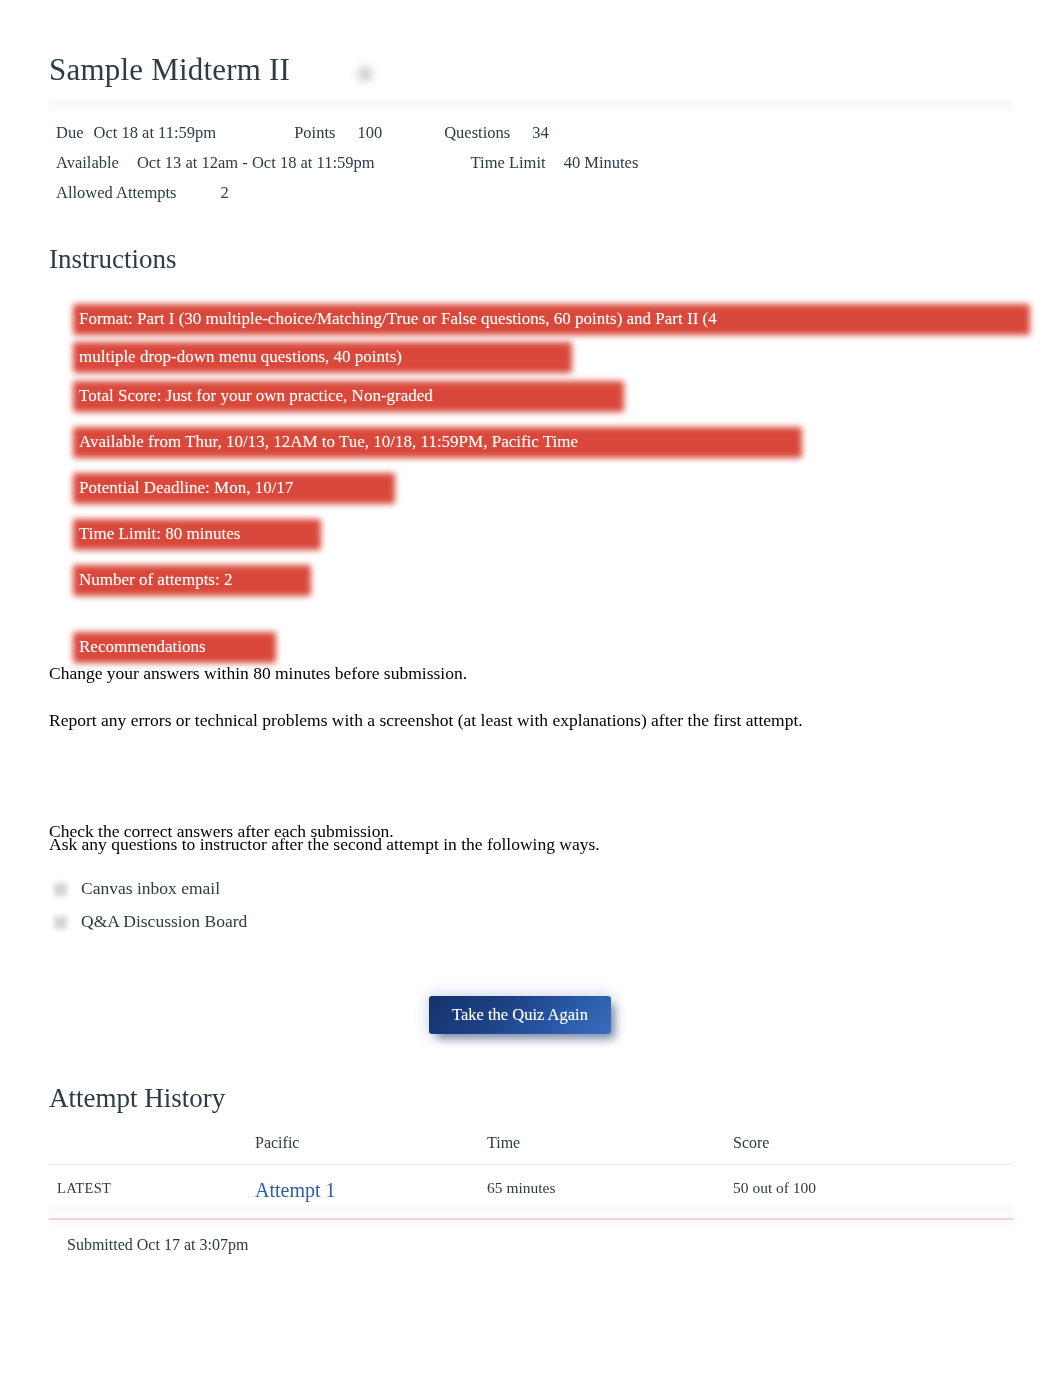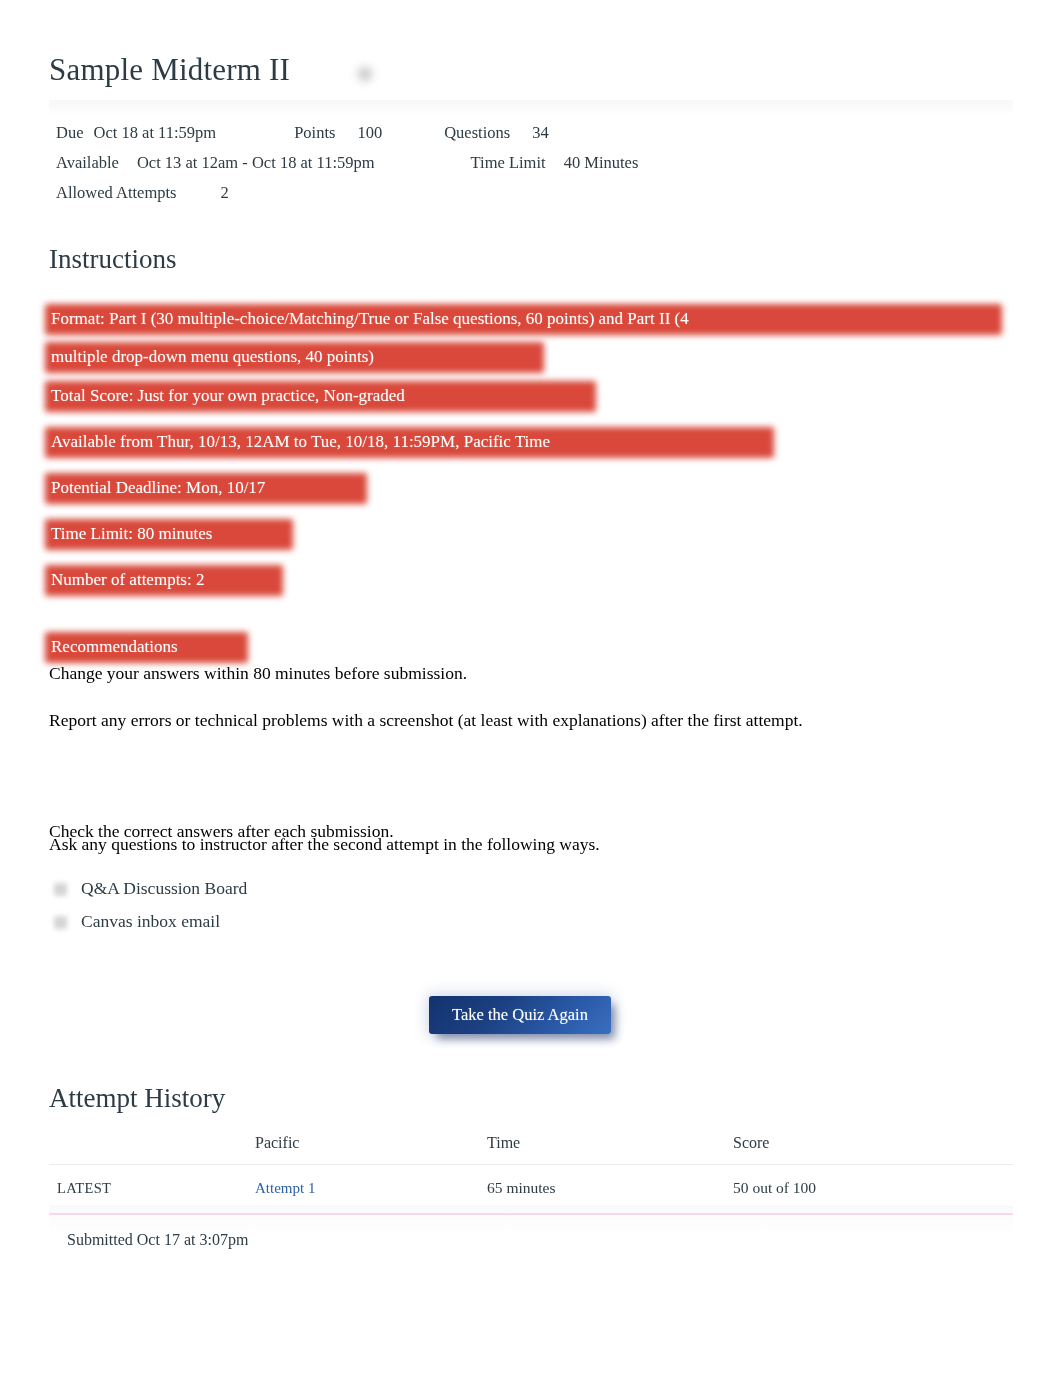--- a/index.html
+++ b/index.html
@@ -87,20 +87,21 @@
   }
   .hl-line {
     position: relative;
     display: block;
     font-size: 17px;
     line-height: 38px;
     height: 38px;
     color: #ffffff;
     white-space: nowrap;
     padding-left: 2px;
+    margin-left: 28px;
   }
   .hl-line .hl-bg {
     position: absolute;
     left: -4px;
     top: 4px;
     height: 31px;
     background: #d9483a;
     filter: blur(3.2px);
     border-radius: 2px;
     z-index: 0;
@@ -194,21 +195,21 @@
     vertical-align: top;
   }
   .attempt-table .col-latest { width: 206px; padding-left: 8px; }
   .attempt-table .col-attempt { width: 232px; }
   .attempt-table .col-time { width: 246px; }
   .attempt-table .col-score { width: 280px; }
   .latest-label { font-size: 14.5px; letter-spacing: 0.3px; }
   .attempt-link {
     color: #2b5faa;
     text-decoration: none;
-    font-size: 15px;
+    font-size: 20px;
   }
   .submitted-row td {
     border-bottom: none;
     padding: 16px 0 0 0;
   }
   .submitted-text {
     font-size: 16px;
     color: #2d3b45;
     padding-left: 18px;
     white-space: nowrap;
@@ -298,25 +299,25 @@
 </div>
 
 <div class="body-para" style="top:658px; width:900px;">Change your answers within 80 minutes before submission.</div>
 <div class="body-para" style="top:705px; width:895px;">Report any errors or technical problems with a screenshot (at least with explanations) after the first attempt.</div>
 <div class="body-para" style="top:816px; width:900px;">Check the correct answers after each submission.</div>
 <div class="body-para" style="top:829px; width:900px;">Ask any questions to instructor after the second attempt in the following ways.</div>
 
 <div class="bullet-list">
   <div class="bullet-item">
     <span class="bullet-marker"></span>
-    <span>Q&amp;A Discussion Board</span>
+    <span>Canvas inbox email</span>
   </div>
   <div class="bullet-item">
     <span class="bullet-marker"></span>
-    <span>Canvas inbox email</span>
+    <span>Q&amp;A Discussion Board</span>
   </div>
 </div>
 
 <button class="quiz-button">Take the Quiz Again</button>
 
 <div class="section-heading" id="attempt-history-heading">Attempt History</div>
 
 <table class="attempt-table">
   <thead>
     <tr>

